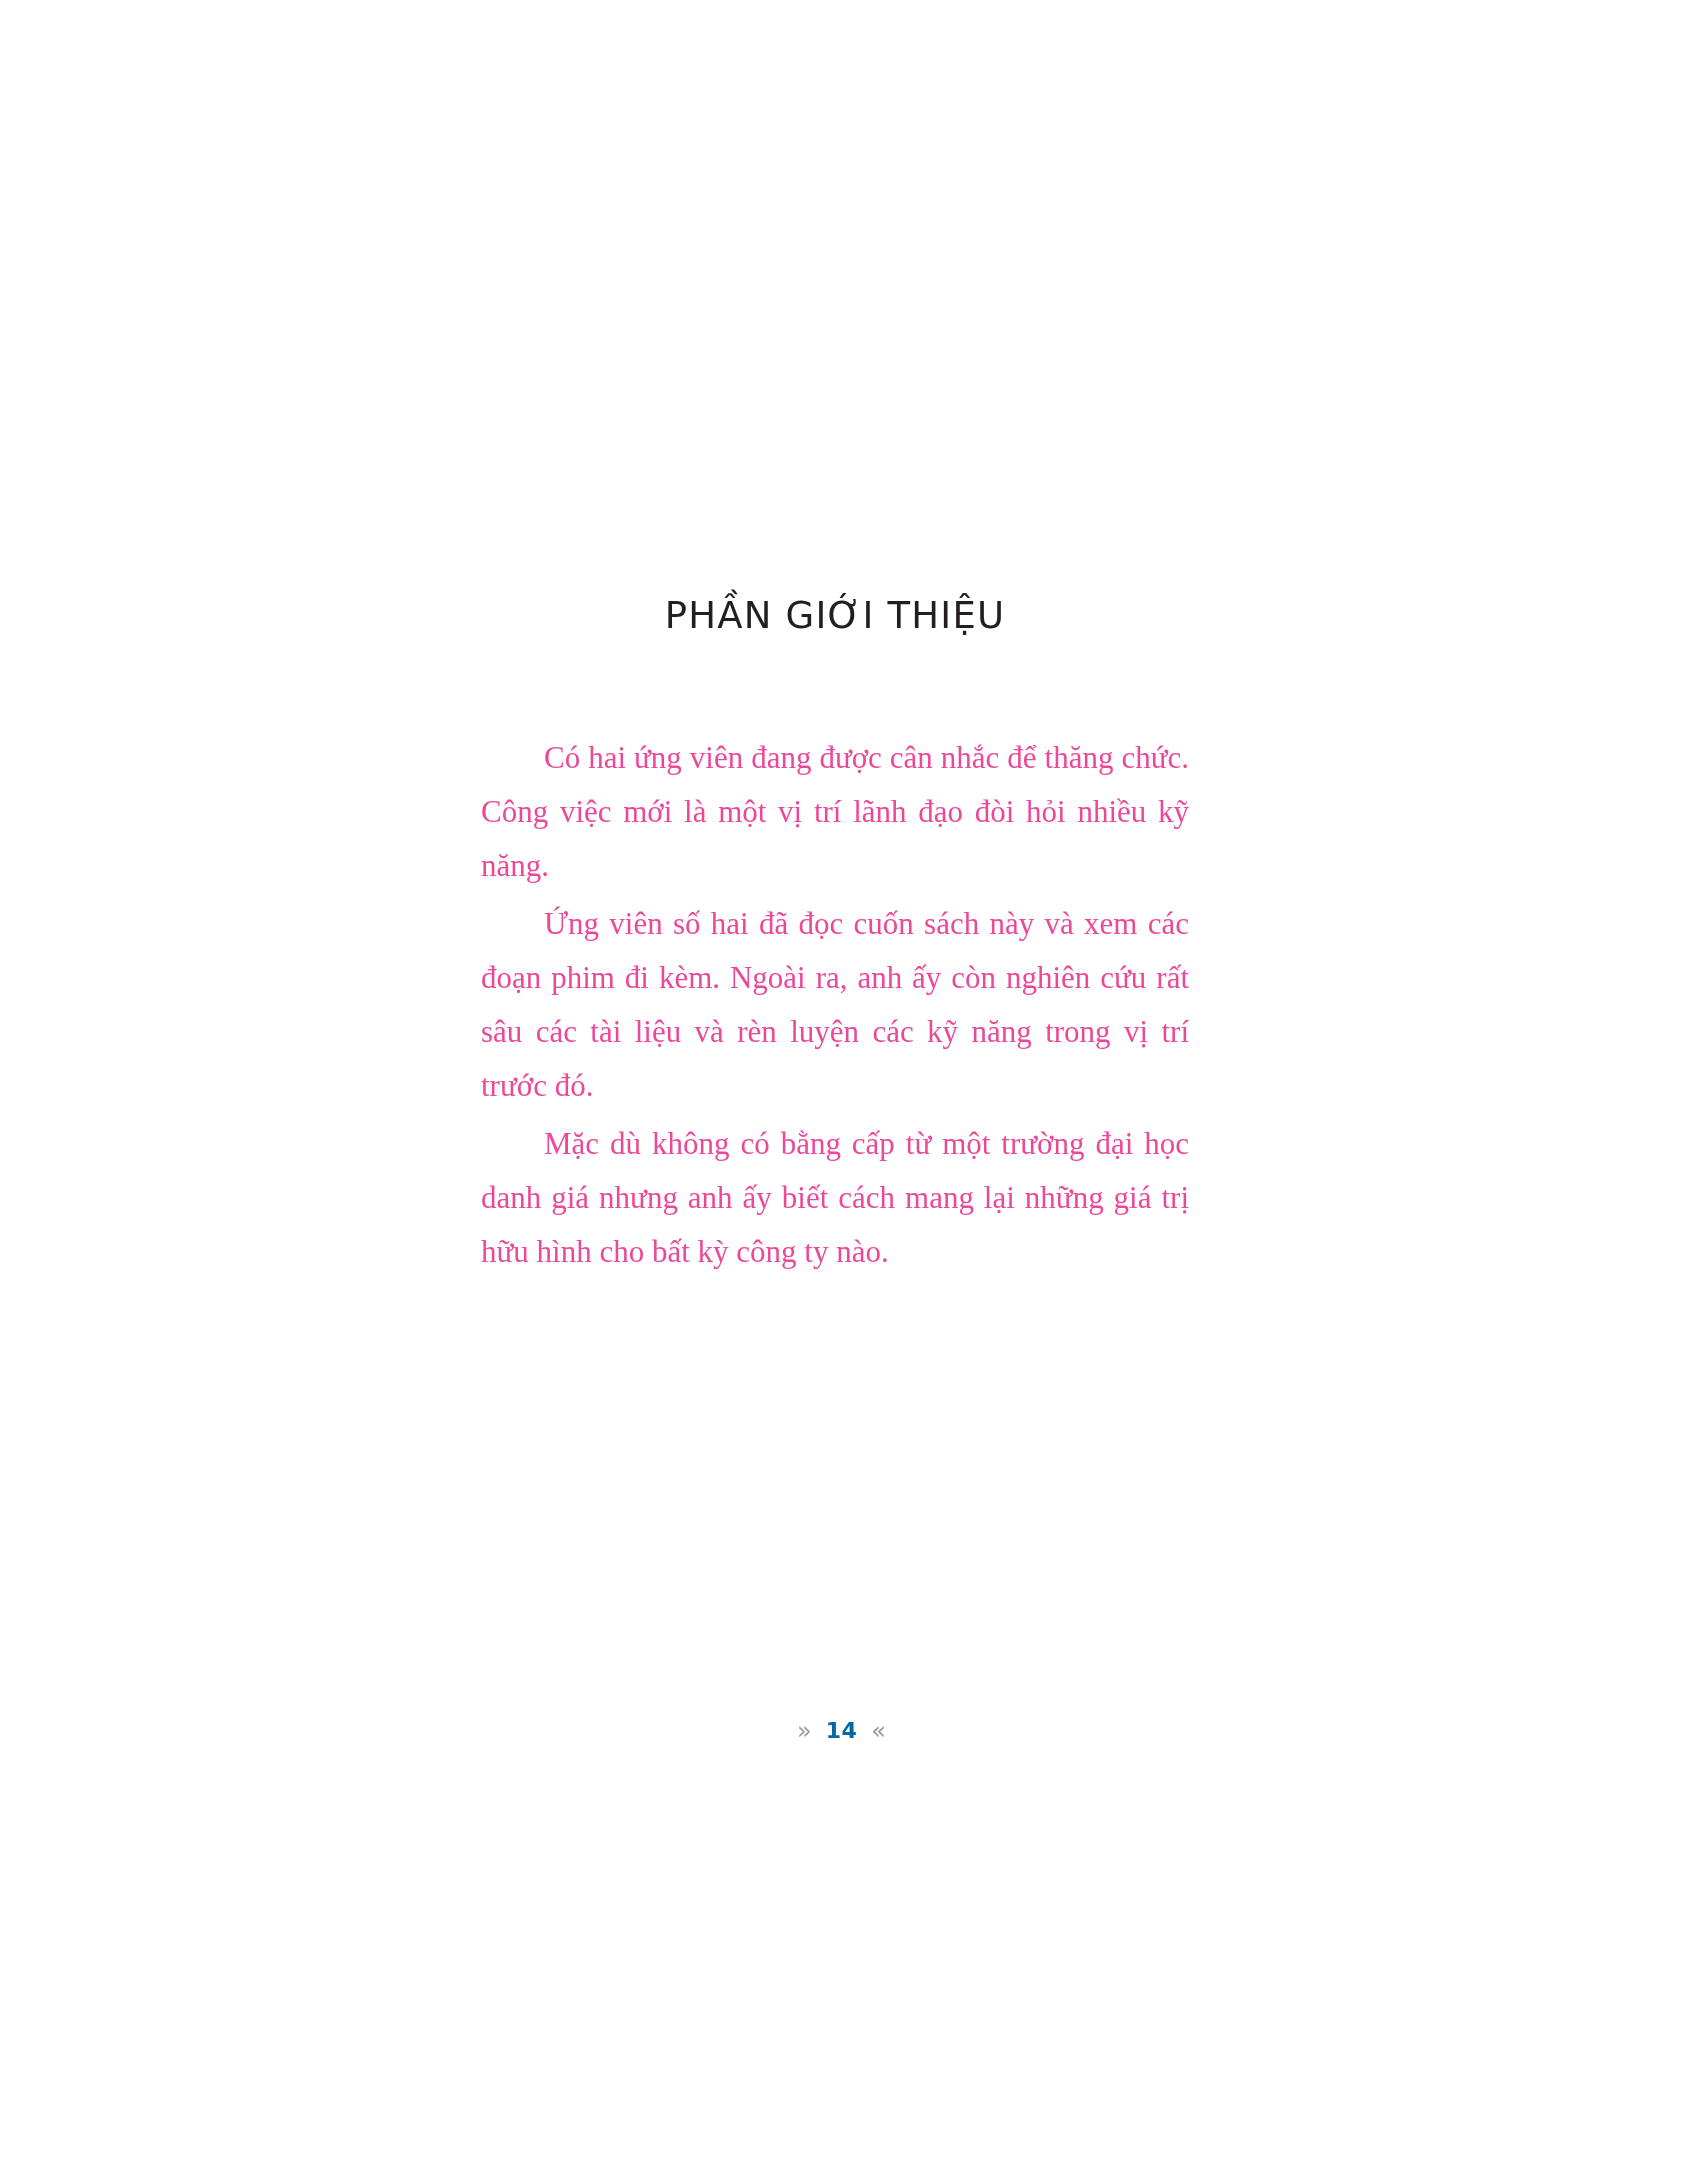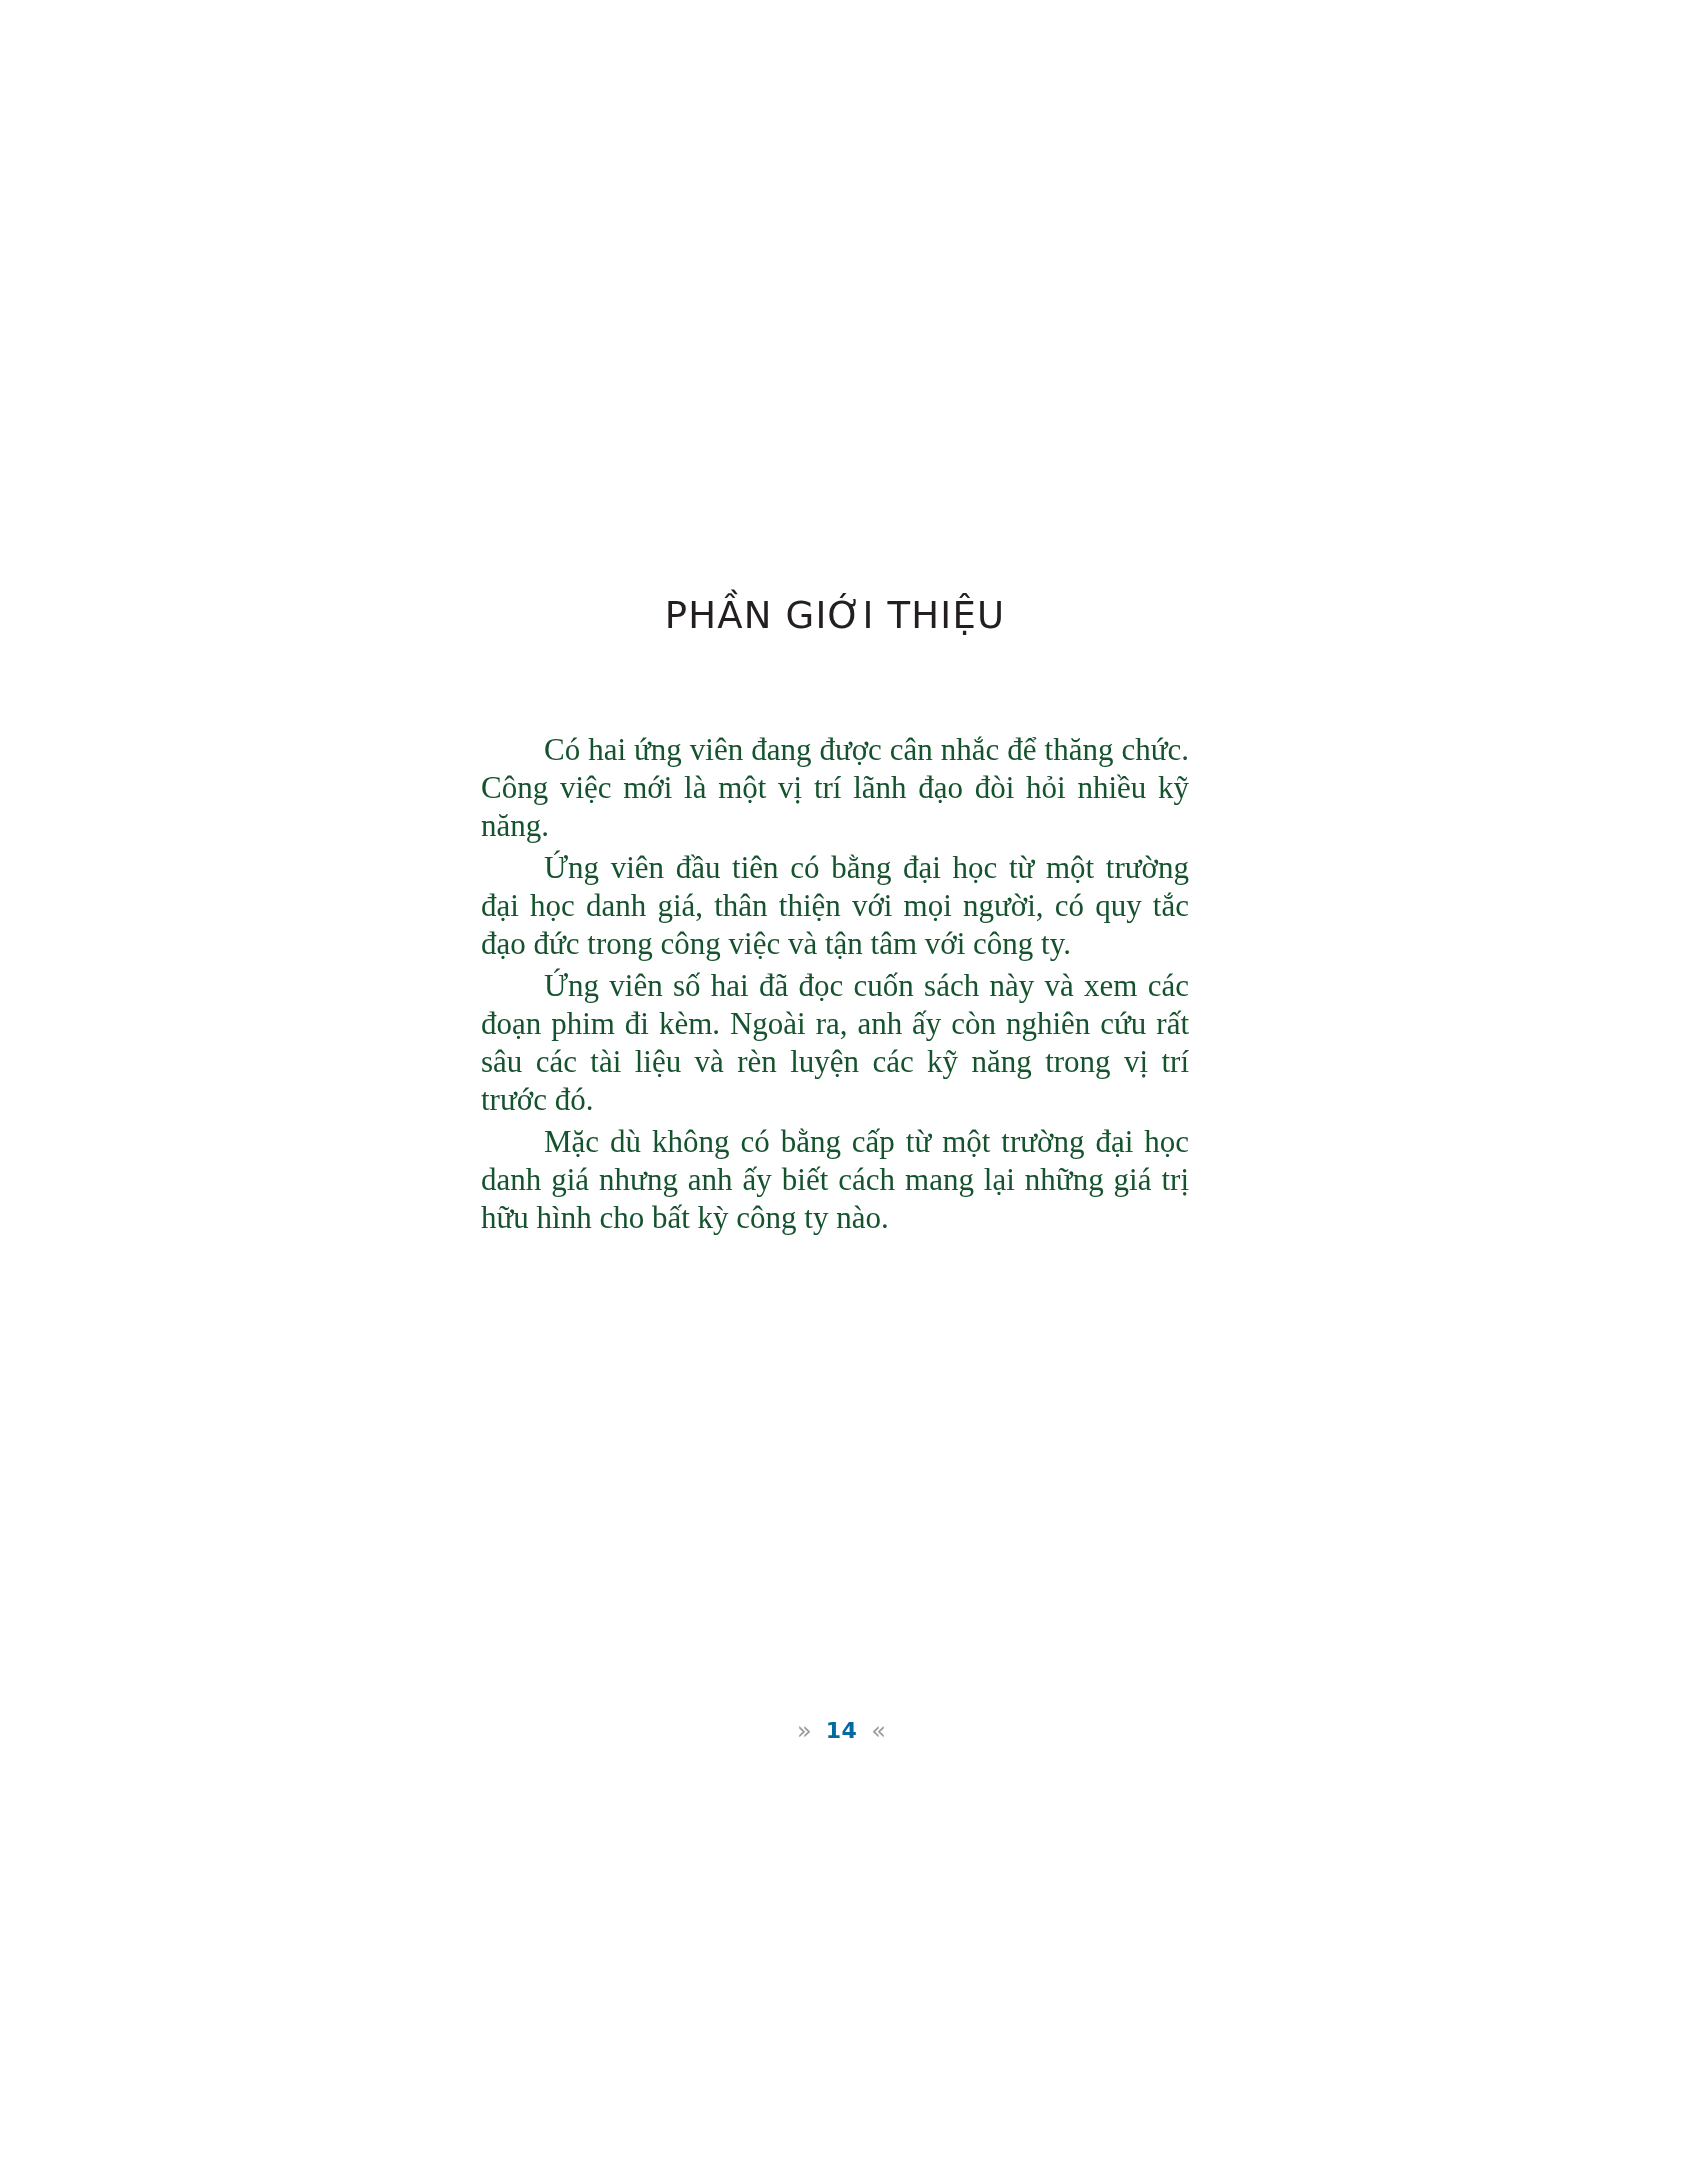--- a/index.html
+++ b/index.html
@@ -34,25 +34,25 @@
     font-size: 37px;
     letter-spacing: 1.2px;
     text-align: center;
     color: #231f20;
     margin: 0 0 94px 0;
     white-space: nowrap;
   }
   .body-text p {
     margin: 0 0 4px 0;
     font-size: 31px;
-    line-height: 38px;
+    line-height: 54px;
     text-align: justify;
     text-justify: inter-word;
     text-indent: 63px;
-    color: #14532d;
+    color: #ec4899;
     hyphens: none;
   }
   .body-text p:last-child {
     margin-bottom: 0;
   }
   .folio {
     position: absolute;
     left: 0;
     right: 0;
     top: 1718px;
@@ -80,21 +80,20 @@
 <body>
 
 <div class="page">
 
   <div class="content">
 
     <h1 class="chapter-title">PHẦN GIỚI THIỆU</h1>
 
     <div class="body-text">
       <p>Có hai ứng viên đang được cân nhắc để thăng chức. Công việc mới là một vị trí lãnh đạo đòi hỏi nhiều kỹ năng.</p>
-      <p>Ứng viên đầu tiên có bằng đại học từ một trường đại học danh giá, thân thiện với mọi người, có quy tắc đạo đức trong công việc và tận tâm với công ty.</p>
       <p>Ứng viên số hai đã đọc cuốn sách này và xem các đoạn phim đi kèm. Ngoài ra, anh ấy còn nghiên cứu rất sâu các tài liệu và rèn luyện các kỹ năng trong vị trí trước đó.</p>
       <p>Mặc dù không có bằng cấp từ một trường đại học danh giá nhưng anh ấy biết cách mang lại những giá trị hữu hình cho bất kỳ công ty nào.</p>
     </div>
 
   </div>
 
   <div class="folio">
     <span class="orn">»</span>
     <span class="num">14</span>
     <span class="orn">«</span>

